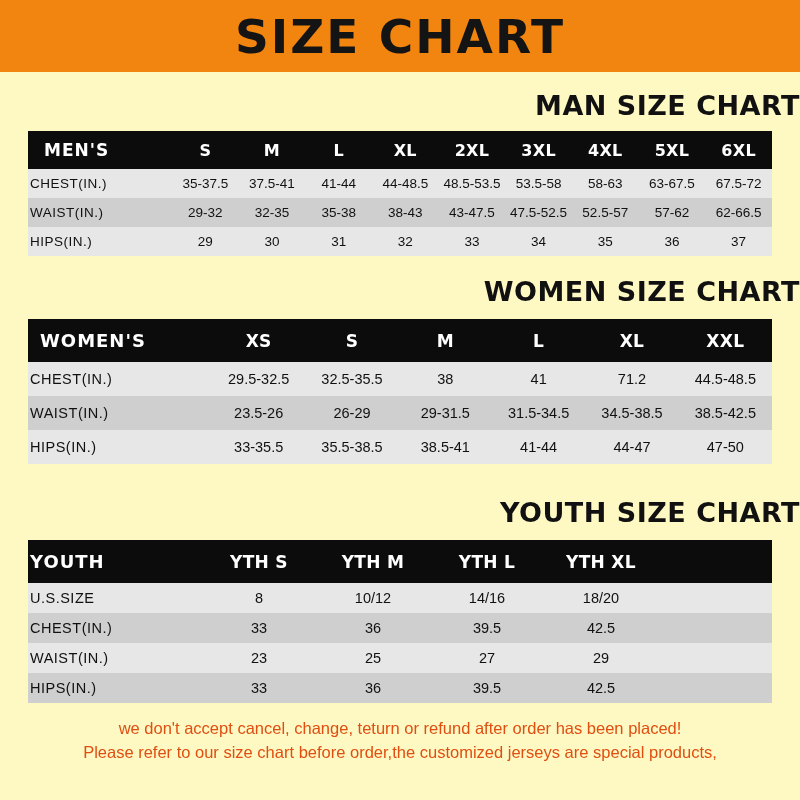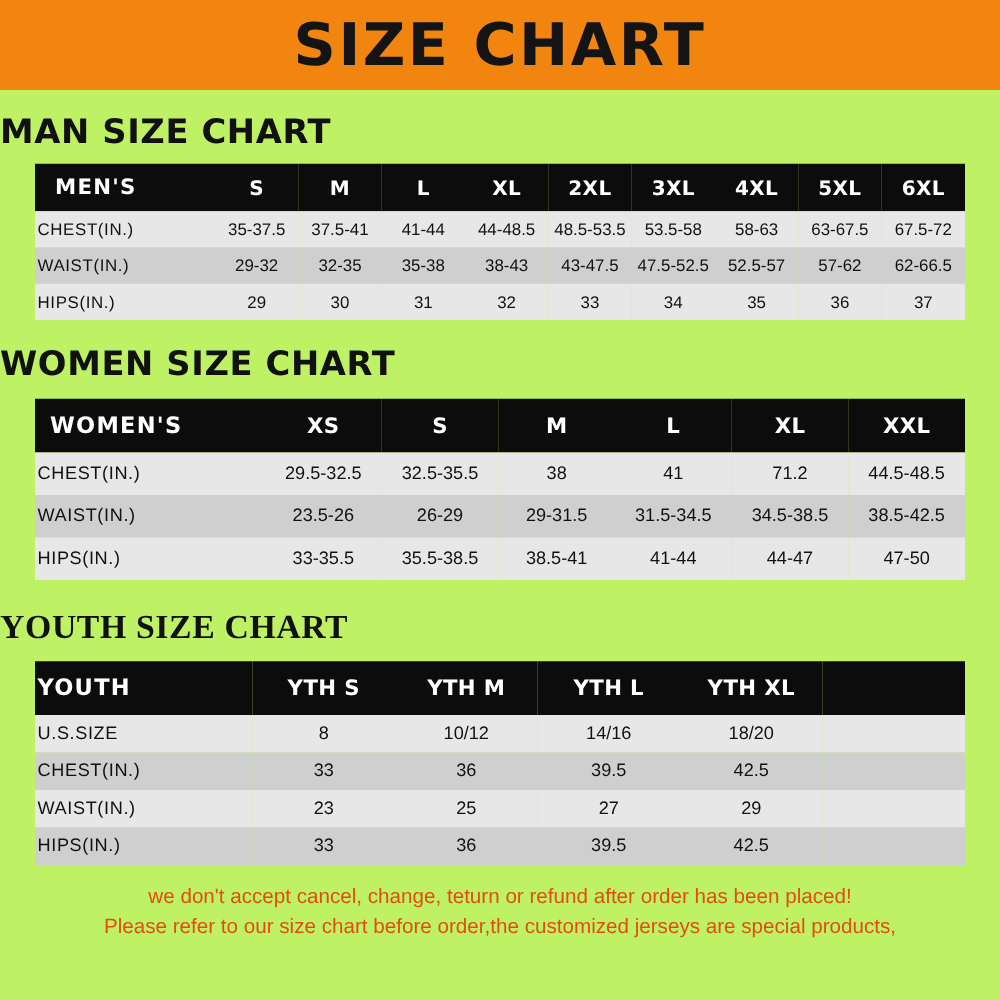--- a/index.html
+++ b/index.html
@@ -11,21 +11,21 @@
     height: 800px;
     background: #ffffff;
     font-family: "Liberation Sans", sans-serif;
     overflow: hidden;
   }
   .page {
     position: relative;
     width: 800px;
     height: 800px;
     box-sizing: border-box;
-    background: #bef264;
+    background: #fef9c3;
   }
   
   .banner {
     height: 72px;
     background: #f2850f;
     display: flex;
     align-items: center;
     justify-content: center;
     position: relative;
   }
@@ -45,31 +45,31 @@
     top: 0;
     width: 26px;
     height: 100%;
     background: #ffffff;
   }
   .banner::before { left: 0; display: none; }
   .banner::after { right: 0; display: none; }
 
   
   .section-title {
-    text-align: left;
+    text-align: right;
     font-family: "DejaVu Sans", sans-serif;
     font-weight: bold;
     font-size: 27px;
     color: #111111;
     letter-spacing: 0.5px;
     margin: 0;
   }
   .sec-man-title   { margin-top: 18px; margin-bottom: 10px; }
   .sec-women-title { margin-top: 20px; margin-bottom: 12px; }
-  .sec-youth-title { margin-top: 22px; margin-bottom: 12px; font-family: Liberation Serif, serif; }
+  .sec-youth-title { margin-top: 33px; margin-bottom: 12px; }
 
   
   .chart-wrap {
     width: 744px;
     margin: 2px auto;
   }
   table.size-table {
     width: 100%;
     border-collapse: collapse;
     table-layout: fixed;

